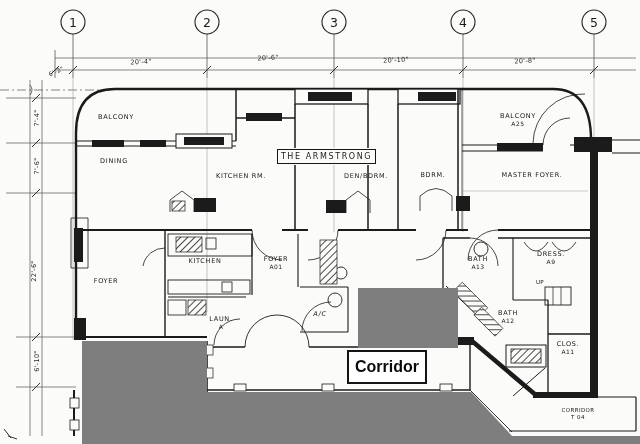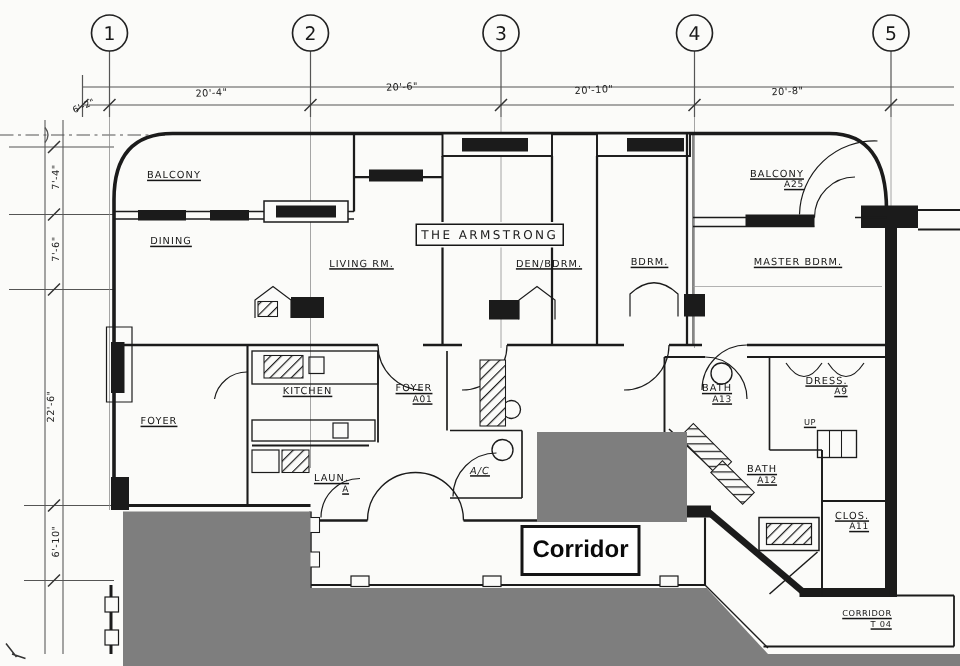--- a/index.html
+++ b/index.html
@@ -8,21 +8,21 @@
   html,body{margin:0;padding:0;background:#e8e8e8;}
   #plan{
     position:relative; width:640px; height:444px; overflow:hidden;
     background:var(--paper);
     font-family:"DejaVu Sans", sans-serif; color:var(--ink);
   }
   #linework{position:absolute;left:0;top:0;}
   .lbl{
     position:absolute; transform:translate(-50%,-50%);
     font-size:6.5px; letter-spacing:.7px; white-space:nowrap;
-    color:#161616; text-align:right; line-height:1.3; z-index:3;text-decoration:underline;
+    color:#161616; text-align:center; line-height:1.3; z-index:3;
   }
   .lbl .sub{display:block; font-size:6px; letter-spacing:.5px;}
   .dim{
     position:absolute; transform:translate(-50%,-50%) rotate(-3deg);
     font-size:6.5px; letter-spacing:.3px; white-space:nowrap; color:#222; z-index:3;
   }
   .dim.vert{transform:translate(-50%,-50%) rotate(-90deg);}
   .dim.slant{transform:translate(-50%,-50%) rotate(-24deg); font-size:6px;}
   .gridnum{
     position:absolute; transform:translate(-50%,-50%);
@@ -198,24 +198,24 @@
 
   <span class="dim vert" style="left:37px;top:118px">7'-4"</span>
   <span class="dim vert" style="left:37px;top:166px">7'-6"</span>
   <span class="dim vert" style="left:34px;top:271px">22'-6"</span>
   <span class="dim vert" style="left:37px;top:361px">6'-10"</span>
 
   <div class="nameplate">THE ARMSTRONG</div>
 
   <span class="lbl" style="left:116px;top:117px">BALCONY</span>
   <span class="lbl" style="left:114px;top:161px">DINING</span>
-  <span class="lbl" style="left:241px;top:176px">LIVING RM.</span>
+  <span class="lbl" style="left:241px;top:176px">KITCHEN RM.</span>
   <span class="lbl" style="left:366px;top:176px">DEN/BDRM.</span>
   <span class="lbl" style="left:433px;top:175px">BDRM.</span>
-  <span class="lbl" style="left:532px;top:175px">MASTER BDRM.</span>
+  <span class="lbl" style="left:532px;top:175px">MASTER FOYER.</span>
   <div class="lbl" style="left:518px;top:120px">
     <span>BALCONY</span>
     <span class="sub">A25</span>
   </div>
   <span class="lbl" style="left:205px;top:261px">KITCHEN</span>
   <div class="lbl" style="left:276px;top:263px">
     <span>FOYER</span>
     <span class="sub">A01</span>
   </div>
   <span class="lbl" style="left:106px;top:281px">FOYER</span>

